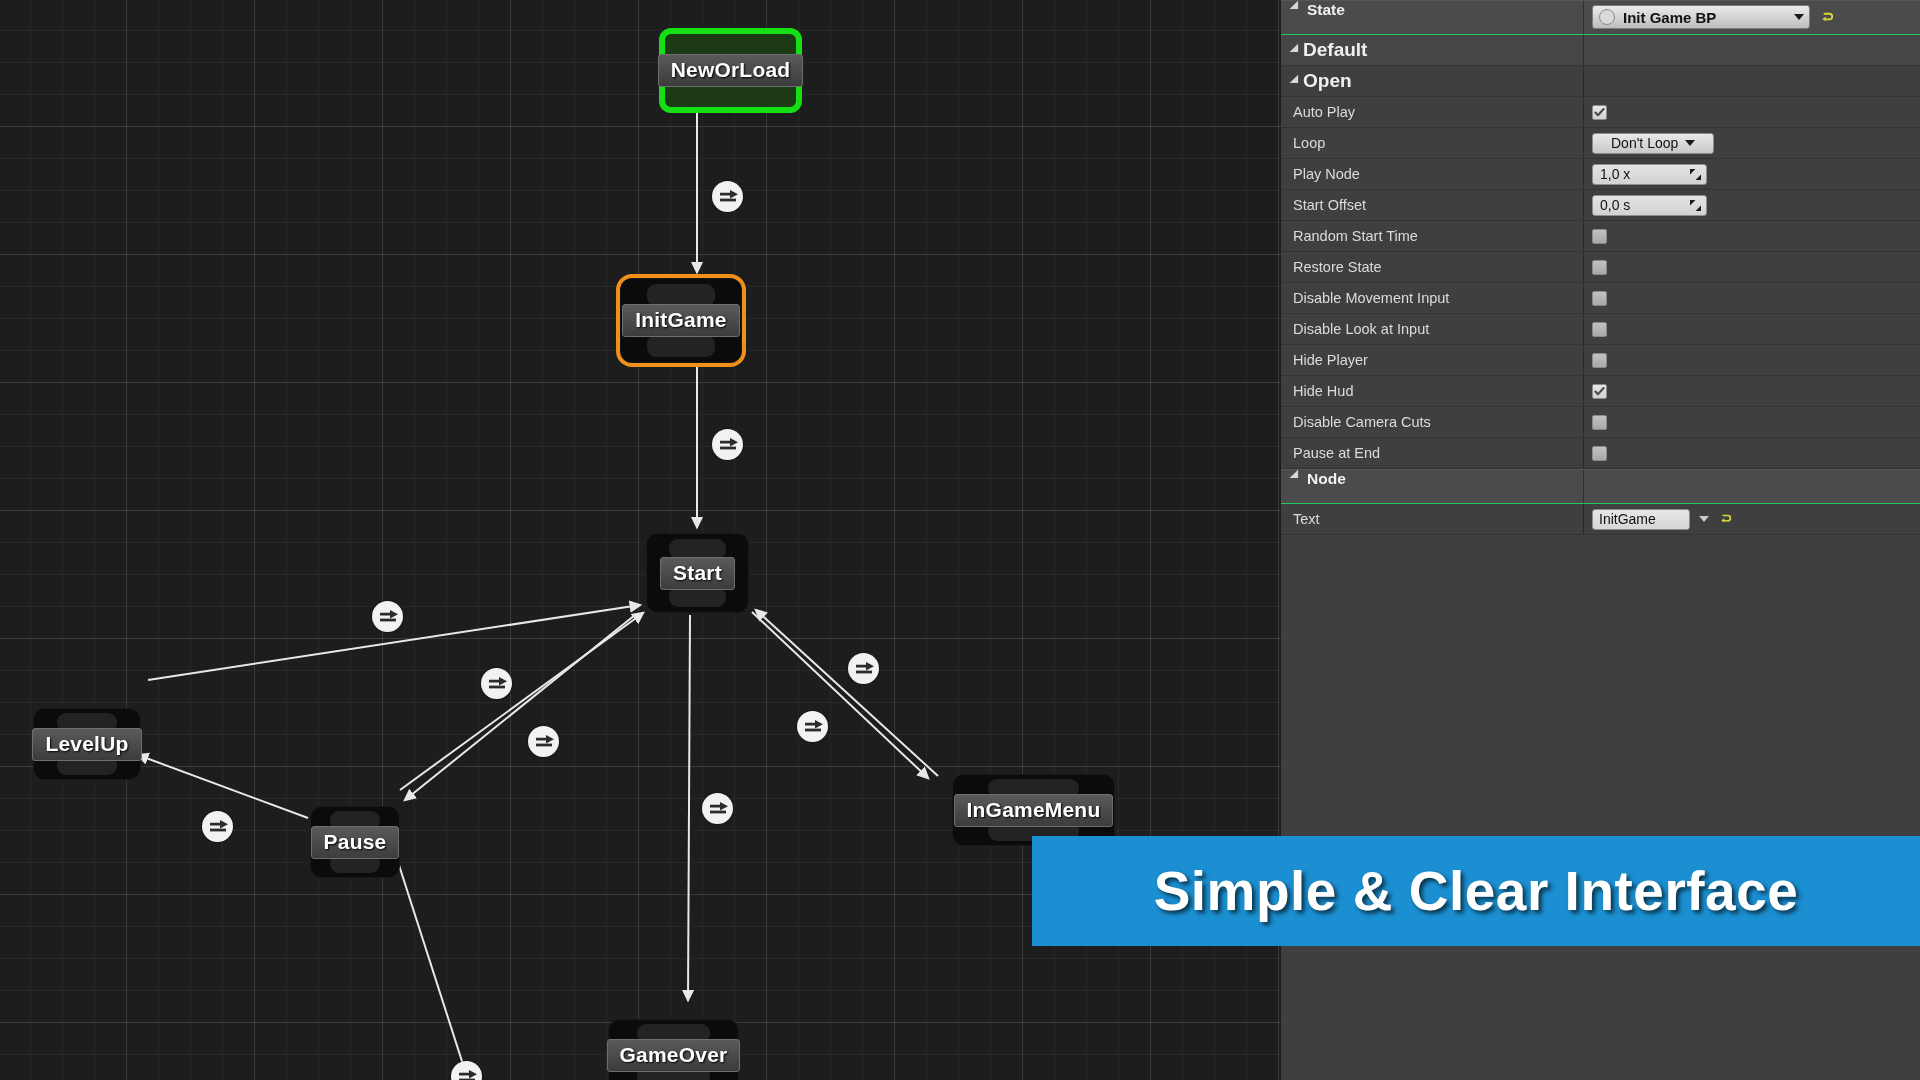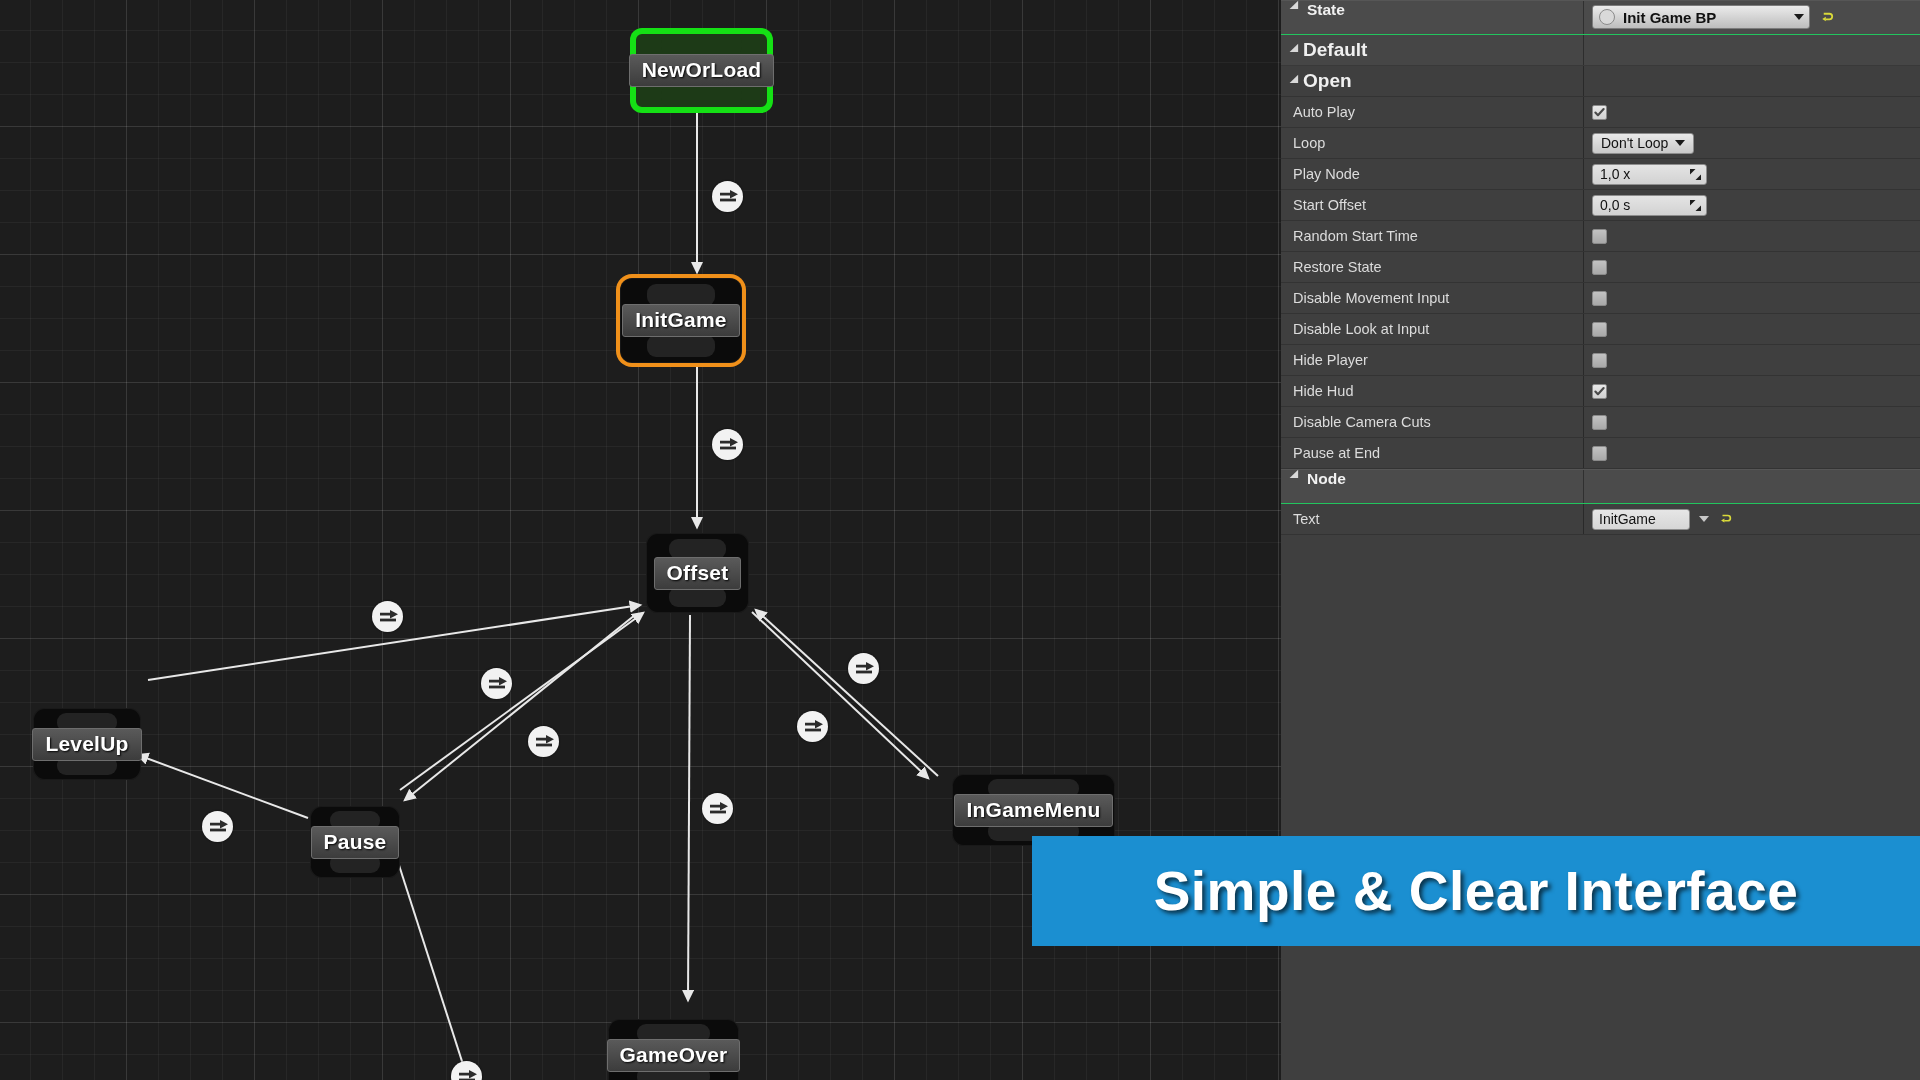--- a/index.html
+++ b/index.html
@@ -140,21 +140,21 @@
   }
   .cbx.on{background:linear-gradient(to bottom,#e8e8e8,#d2d2d2);}
   .cbx .tick{display:none;}
   .cbx.on .tick{display:block;}
 
   .combo{
     height:21px;box-sizing:border-box;
     background:linear-gradient(to bottom,#e8e8e8,#c9c9c9);
     border:1px solid #8d8d8d;border-radius:3px;
     display:inline-flex;align-items:center;
-    padding:0 8px;
+    padding:0 18px;
     color:#111;font-size:14px;
     white-space:nowrap;
     justify-content:flex-end;
   }
   .combo .arw{
     width:0;height:0;margin-left:7px;
     border-left:5px solid transparent;
     border-right:5px solid transparent;
     border-top:6px solid #1a1a1a;
   }
@@ -236,37 +236,37 @@
           <path d="M 635 615 L 405 800" stroke="#e8e8e8" stroke-width="2" fill="none" marker-end="url(#ah)"></path>
           <path d="M 400 790 L 643 613" stroke="#e8e8e8" stroke-width="2" fill="none" marker-end="url(#ah)"></path>
           <path d="M 752 612 L 928 778" stroke="#e8e8e8" stroke-width="2" fill="none" marker-end="url(#ah)"></path>
           <path d="M 938 776 L 756 610" stroke="#e8e8e8" stroke-width="2" fill="none" marker-end="url(#ah)"></path>
           <path d="M 690 615 L 688 1000" stroke="#e8e8e8" stroke-width="2" fill="none" marker-end="url(#ah)"></path>
           <path d="M 308 818 L 138 755" stroke="#e8e8e8" stroke-width="2" fill="none" marker-end="url(#ah)"></path>
           <path d="M 398 862 L 468 1080" stroke="#e8e8e8" stroke-width="2" fill="none"></path>
         </g>
     </svg>
     <div id="node-layer">
-        <div class="node entry" style="left: 630px; top: 28px; width: 143px; height: 85px;">
+        <div class="node entry" style="left: 659px; top: 28px; width: 143px; height: 85px;">
           <div class="shell"></div>
           <div class="lobe top"></div>
           <div class="lobe bot"></div>
           <div class="titlebox">NewOrLoad</div>
         </div>
         <div class="node selected" style="left: 620px; top: 278px; width: 122px; height: 85px;">
           <div class="shell"></div>
           <div class="lobe top"></div>
           <div class="lobe bot"></div>
           <div class="titlebox">InitGame</div>
         </div>
         <div class="node" style="left: 646px; top: 533px; width: 103px; height: 80px;">
           <div class="shell"></div>
           <div class="lobe top"></div>
           <div class="lobe bot"></div>
-          <div class="titlebox">Offset</div>
+          <div class="titlebox">Start</div>
         </div>
         <div class="node" style="left: 33px; top: 708px; width: 108px; height: 72px;">
           <div class="shell"></div>
           <div class="lobe top"></div>
           <div class="lobe bot"></div>
           <div class="titlebox">LevelUp</div>
         </div>
         <div class="node" style="left: 310px; top: 806px; width: 90px; height: 72px;">
           <div class="shell"></div>
           <div class="lobe top"></div>

